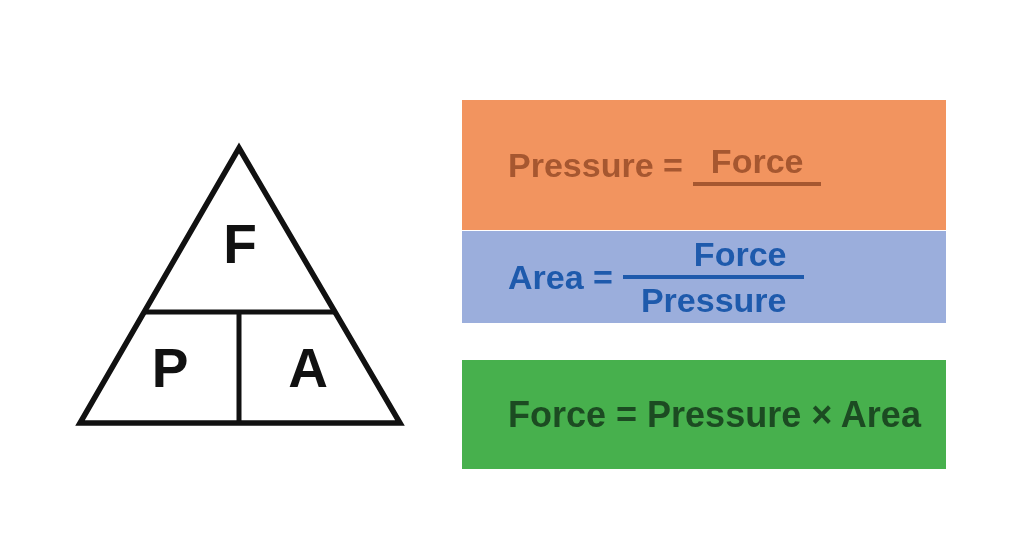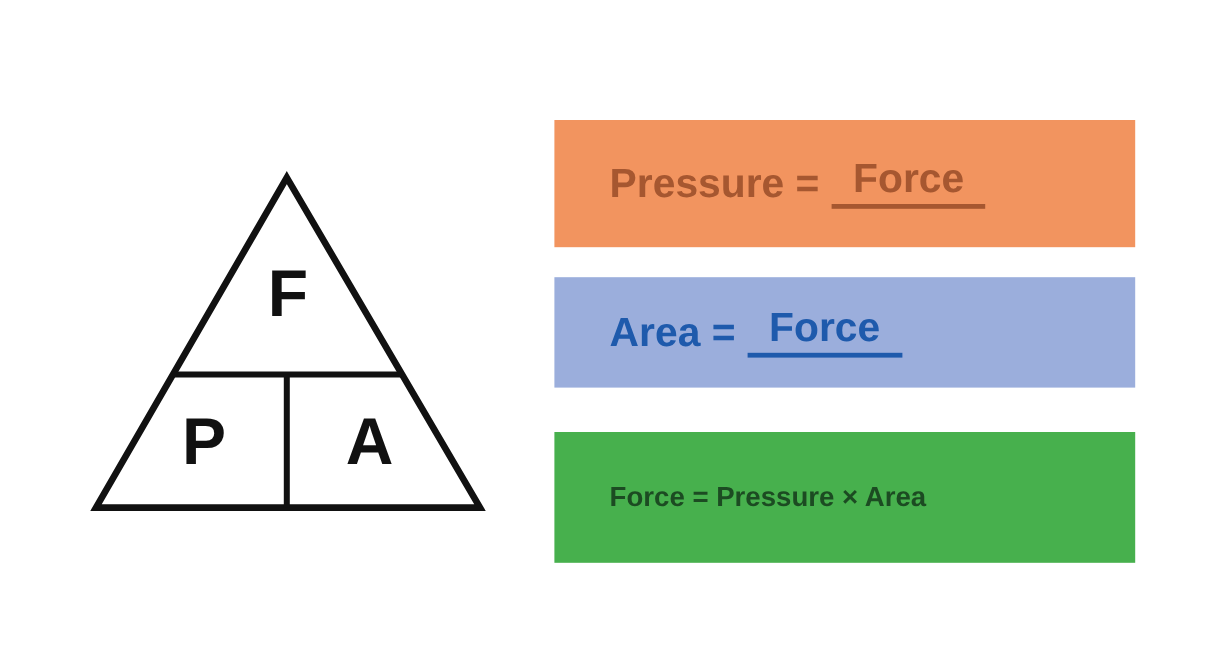--- a/index.html
+++ b/index.html
@@ -49,23 +49,23 @@
     left: 462px;
     width: 484px;
     display: flex;
     align-items: center;
     box-sizing: border-box;
     padding-left: 46px;
     font-weight: bold;
     font-size: 34px;
     white-space: nowrap;
   }
-  .formula-box.pressure { top: 100px; height: 106px; }
+  .formula-box.pressure { top: 100px; height: 130px; }
   .formula-box.area     { top: 231px; height: 92px; }
-  .formula-box.force    { top: 360px; height: 109px; font-size: 23px; }
+  .formula-box.force    { top: 360px; height: 109px; font-size: 36px; }
 
   .frac {
     display: inline-flex;
     flex-direction: column;
     align-items: flex-end;
     margin-left: 10px;
     line-height: 1.12;
   }
   .frac .num,
   .frac .den {
@@ -98,20 +98,21 @@
       <span class="num">Force</span>
       <span class="bar"></span>
     </span>
   </div>
 
   <div class="formula-box area" style="background-color: rgb(155, 174, 220); color: rgb(30, 90, 172);">
     <span class="lhs">Area =</span>
     <span class="frac">
       <span class="num">Force</span>
       <span class="bar"></span>
+      <span class="den">Pressure</span>
     </span>
   </div>
 
   <div class="formula-box force" style="background-color: rgb(71, 176, 77); color: rgb(28, 75, 34);">
     <span>Force = Pressure × Area</span>
   </div>
 
 </div>
 
 </body></html>

